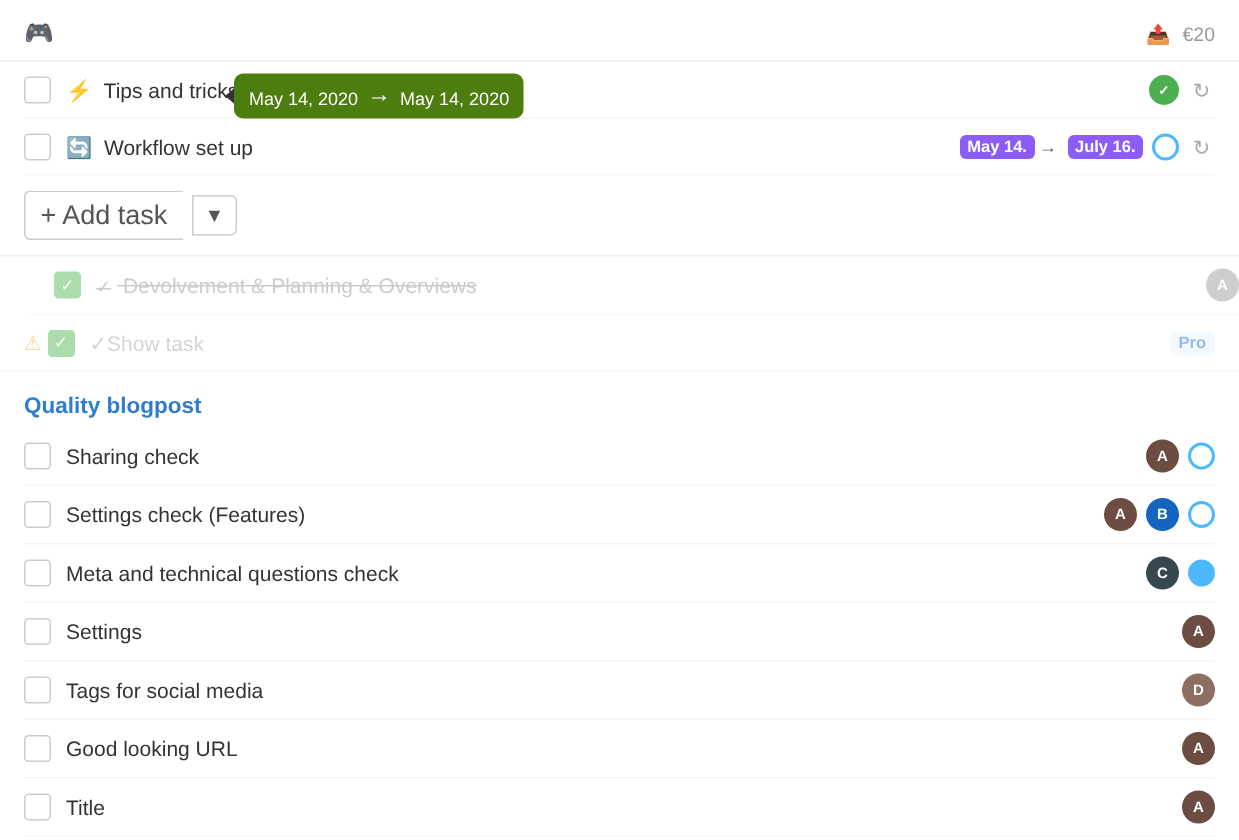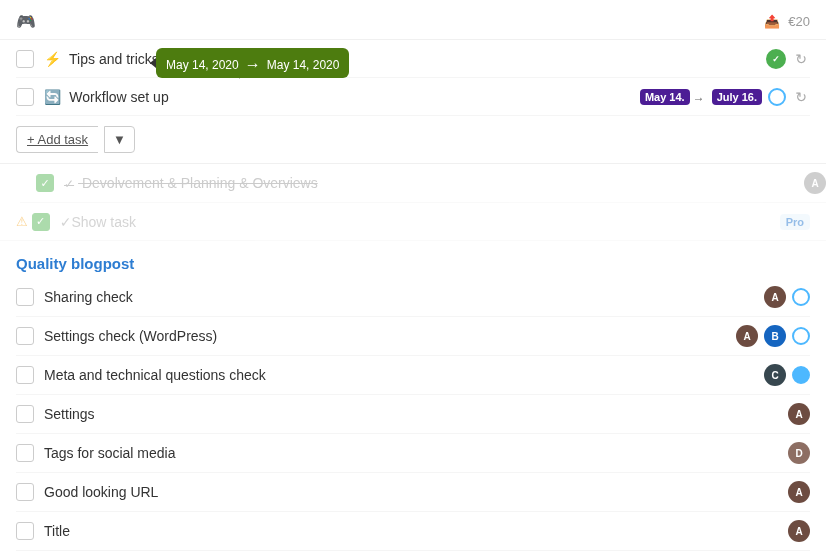--- a/index.html
+++ b/index.html
@@ -136,21 +136,21 @@
     .date-badge {
       display: inline-flex;
       align-items: center;
       border-radius: 4px;
       padding: 2px 5px;
       font-size: 11px;
       font-weight: 600;
       margin-left: 4px;
     }
     .date-badge.red {
-      background: #4c1d95;
+      background: #8b5cf6;
       color: #fff;
     }
     .date-arrow {
       color: #666;
       margin: 0 3px;
       font-size: 12px;
     }
 
     
     .tooltip-popup {
@@ -202,25 +202,24 @@
       cursor: pointer;
     }
     .add-task-btn-main {
       display: inline-flex;
       align-items: center;
       gap: 4px;
       border: 1px solid #ccc;
       border-right: none;
       border-radius: 4px 0 0 4px;
       padding: 5px 10px;
-      font-size: 13px;
+      font-size: 18px;
       background: #fff;
       cursor: pointer;
       color: #555;
-      text-decoration: underline;
     }
     .add-task-btn-dropdown {
       display: inline-flex;
       align-items: center;
       border: 1px solid #ccc;
       border-radius: 0 4px 4px 0;
       padding: 5px 8px;
       font-size: 13px;
       background: #fff;
       cursor: pointer;
@@ -363,21 +362,21 @@
 
     <div class="task-row">
       <div class="task-checkbox"></div>
       <span class="task-label">Sharing check</span>
       <div class="avatar-circle" style="background:#6d4c41;">A</div>
       <div class="status-circle"></div>
     </div>
 
     <div class="task-row">
       <div class="task-checkbox"></div>
-      <span class="task-label">Settings check (WordPress)</span>
+      <span class="task-label">Settings check (Features)</span>
       <div class="avatar-circle" style="background:#6d4c41;">A</div>
       <div class="avatar-circle" style="background:#1565c0;">B</div>
       <div class="status-circle"></div>
     </div>
 
     <div class="task-row">
       <div class="task-checkbox"></div>
       <span class="task-label">Meta and technical questions check</span>
       <div class="avatar-circle" style="background:#37474f;">C</div>
       <div class="status-circle" style="background:#4db8ff; border-color:#4db8ff;"></div>

